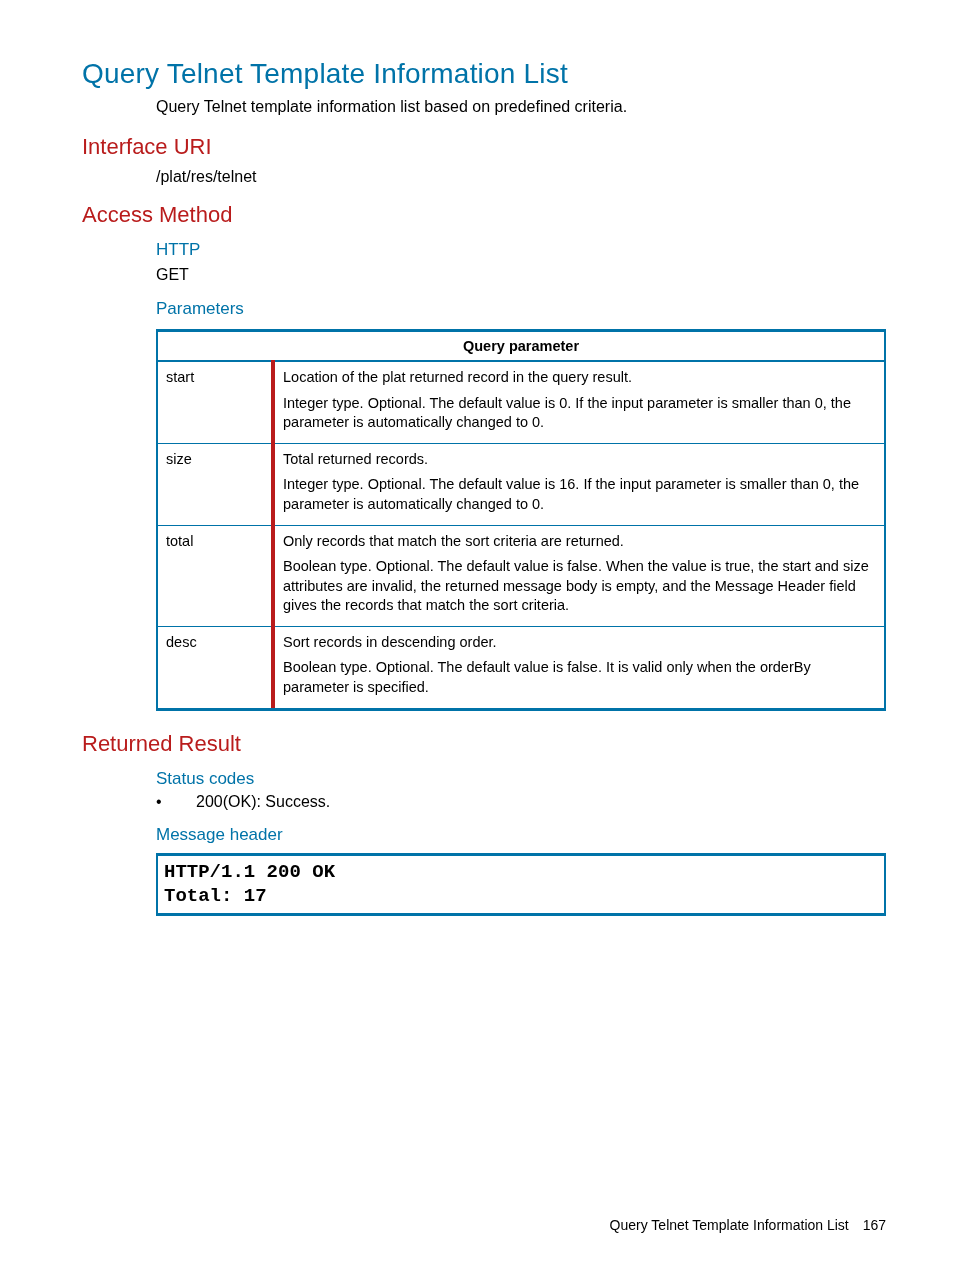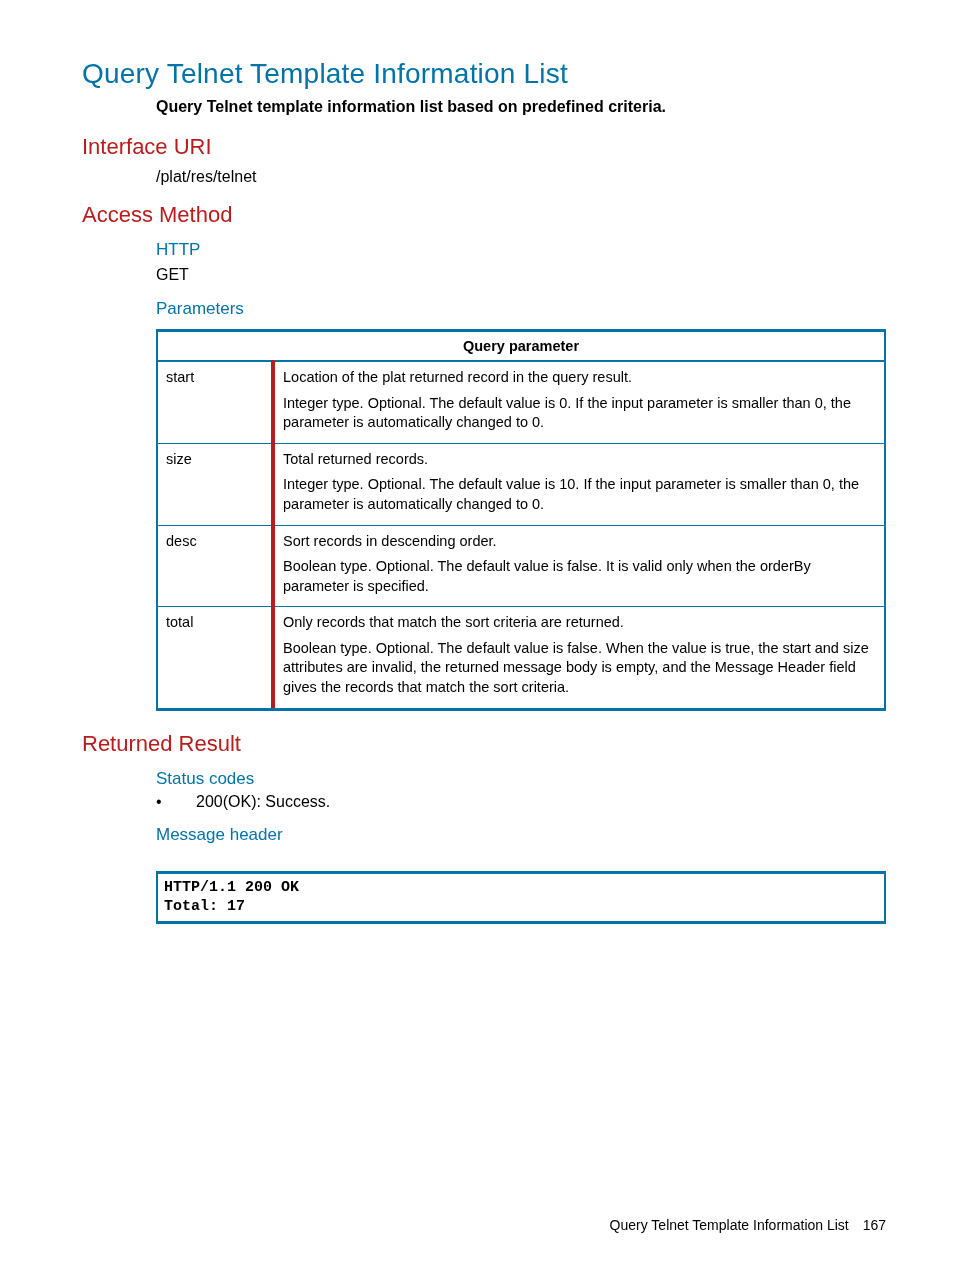--- a/index.html
+++ b/index.html
@@ -20,21 +20,21 @@
     font-size: 28px;
     font-weight: 300;
     color: #0073a8;
     margin: 0 0 8px 0;
     letter-spacing: 0.2px;
   }
   .intro {
     font-size: 16px;
     color: #000;
     margin: 0 0 18px 74px;
-    font-weight: 700;
+    font-weight: 400;
   }
   .h2 {
     font-size: 22px;
     font-weight: 300;
     color: #b91c1c;
     margin: 10px 0 6px 0;
   }
   .h3 {
     font-size: 17px;
     font-weight: 400;
@@ -88,28 +88,28 @@
     align-items: baseline;
     font-size: 16px;
     font-weight: 300;
   }
   .bullet-dot {
     width: 40px;
     text-align: left;
     font-size: 16px;
   }
   .code-block {
-    margin: 26px 0 0 74px;
+    margin: 8px 0 0 74px;
     border-top: 3px solid #0073a8;
     border-bottom: 3px solid #0073a8;
     border-left: 2px solid #0073a8;
     border-right: 2px solid #0073a8;
     padding: 4px 6px;
     font-family: "Courier New", monospace;
-    font-size: 15px;
+    font-size: 19px;
     white-space: pre;
     line-height: 1.3;
     font-weight: 600;
   }
   .footer {
     position: absolute;
     bottom: 38px;
     right: 68px;
     font-size: 14px;
     font-weight: 300;
@@ -147,35 +147,35 @@
           <td class="name">start</td>
           <td class="desc">
             <p>Location of the plat returned record in the query result.</p>
             <p>Integer type. Optional. The default value is 0. If the input parameter is smaller than 0, the parameter is automatically changed to 0.</p>
           </td>
         </tr>
         <tr>
           <td class="name">size</td>
           <td class="desc">
             <p>Total returned records.</p>
-            <p>Integer type. Optional. The default value is 10. If the input parameter is smaller than 0, the parameter is automatically changed to 0.</p>
+            <p>Integer type. Optional. The default value is 16. If the input parameter is smaller than 0, the parameter is automatically changed to 0.</p>
+          </td>
+        </tr>
+        <tr>
+          <td class="name">total</td>
+          <td class="desc">
+            <p>Only records that match the sort criteria are returned.</p>
+            <p>Boolean type. Optional. The default value is false. When the value is true, the start and size attributes are invalid, the returned message body is empty, and the Message Header field gives the records that match the sort criteria.</p>
           </td>
         </tr>
         <tr>
           <td class="name">desc</td>
           <td class="desc">
             <p>Sort records in descending order.</p>
             <p>Boolean type. Optional. The default value is false. It is valid only when the orderBy parameter is specified.</p>
-          </td>
-        </tr>
-        <tr>
-          <td class="name">total</td>
-          <td class="desc">
-            <p>Only records that match the sort criteria are returned.</p>
-            <p>Boolean type. Optional. The default value is false. When the value is true, the start and size attributes are invalid, the returned message body is empty, and the Message Header field gives the records that match the sort criteria.</p>
           </td>
         </tr>
       </tbody>
     </table>
   </div>
 
   <div class="h2">Returned Result</div>
 
   <div class="h3">Status codes</div>
   <div class="bullet-row">

